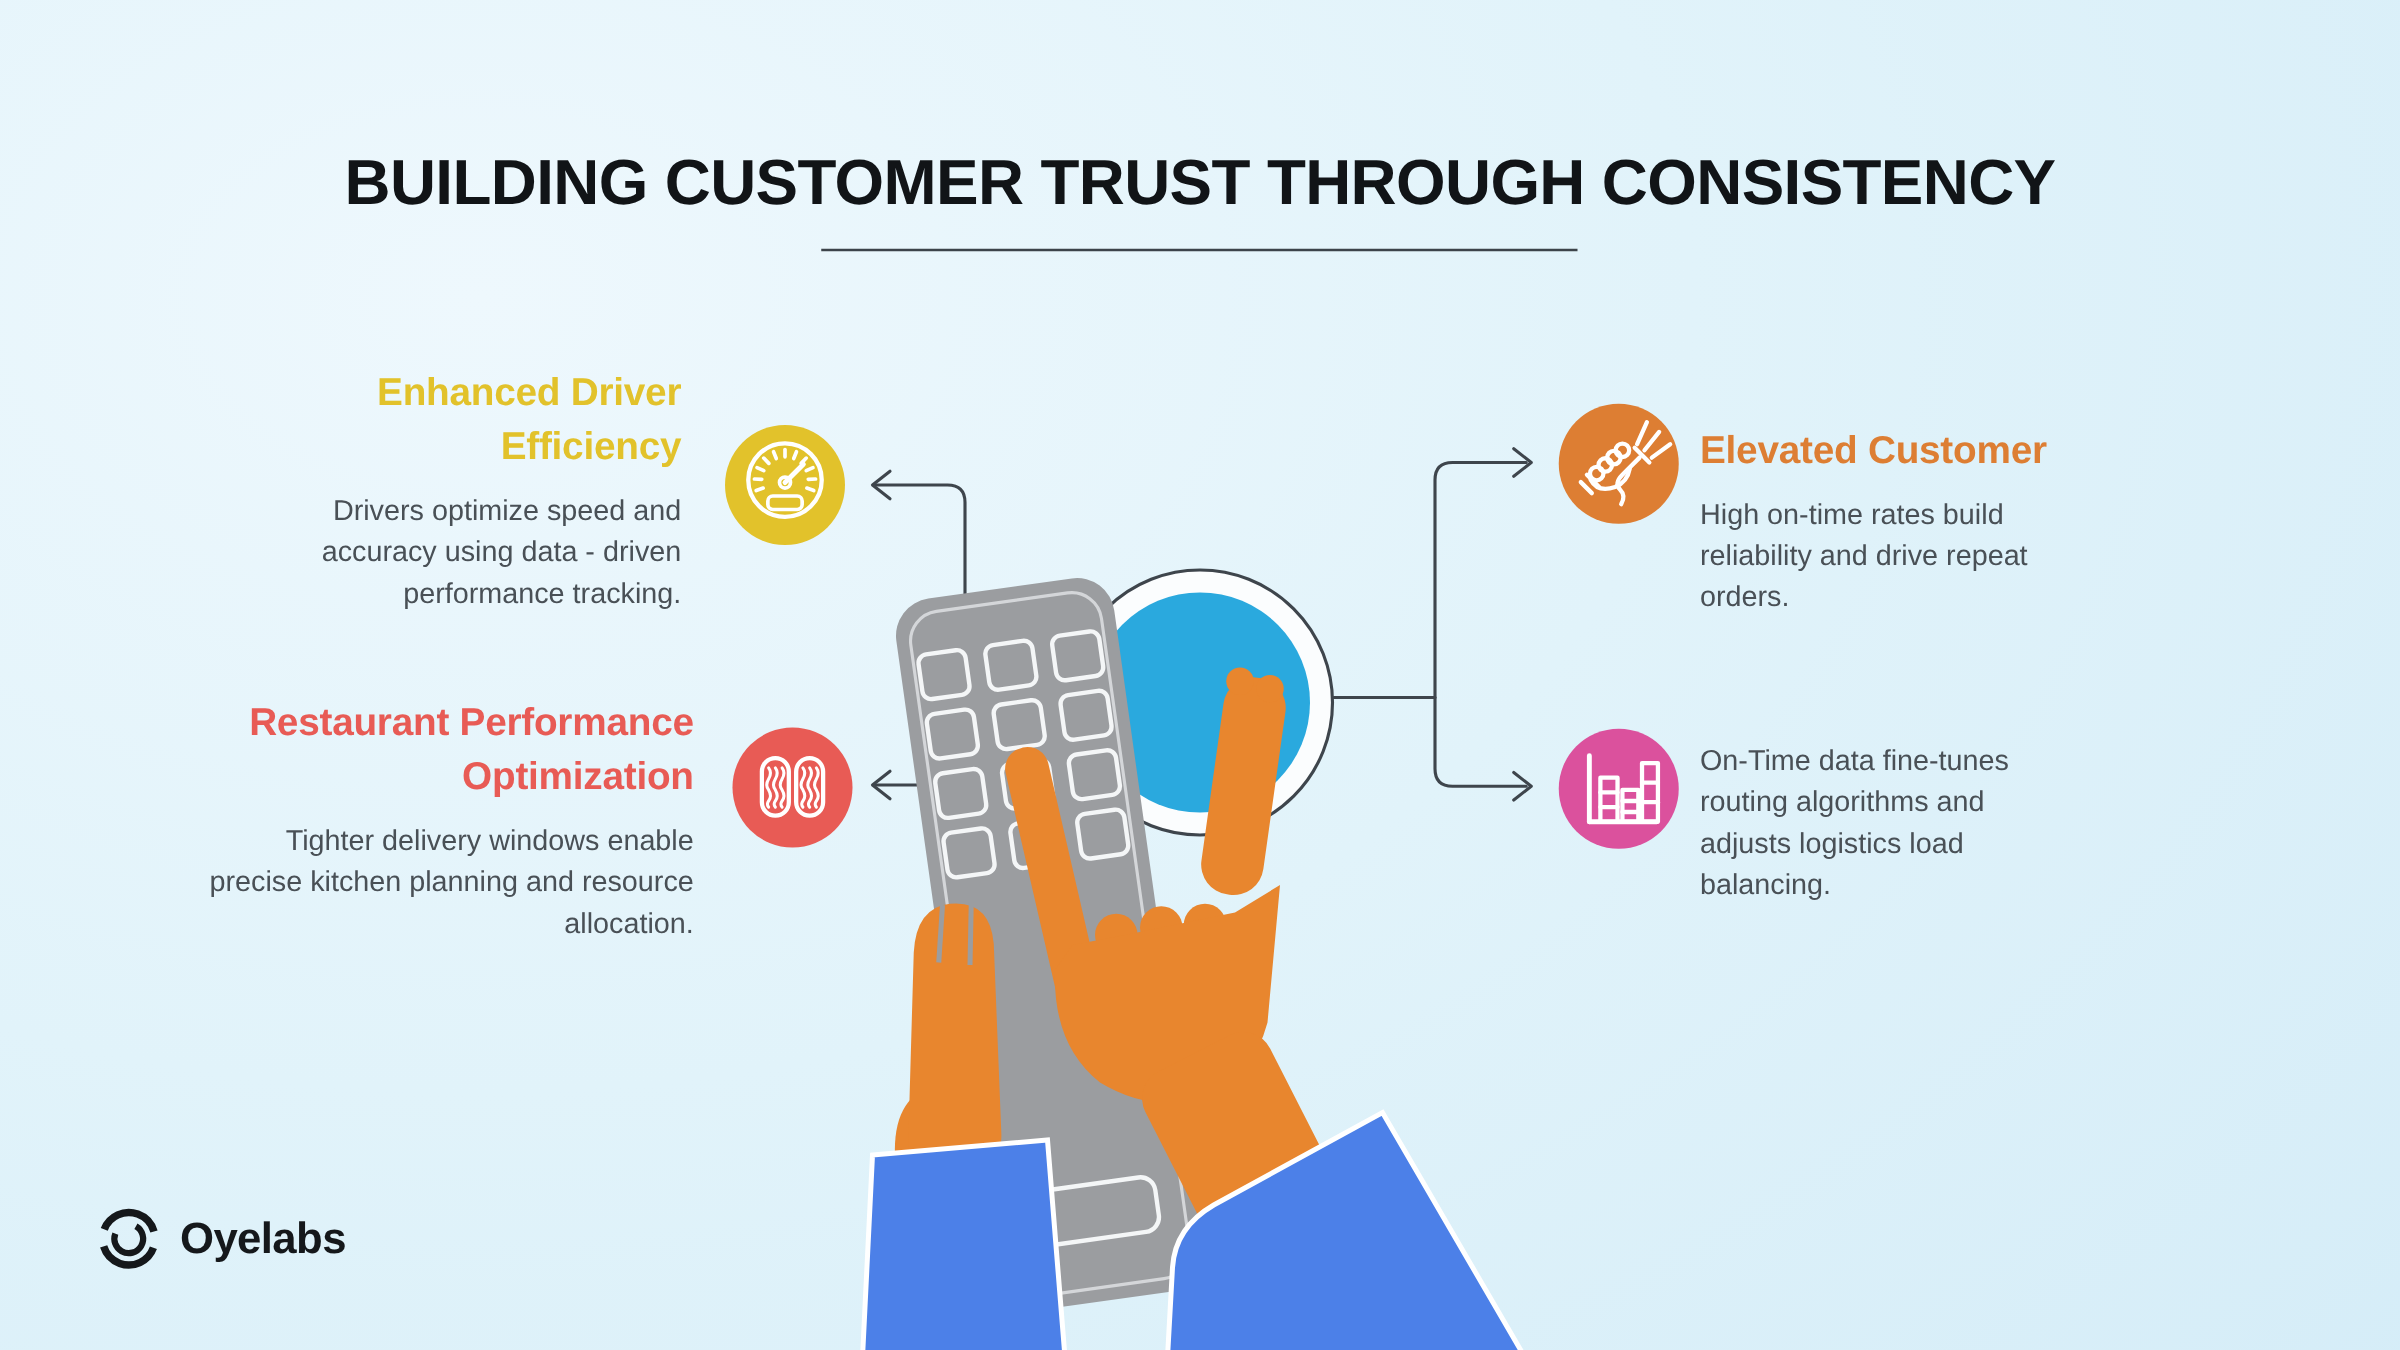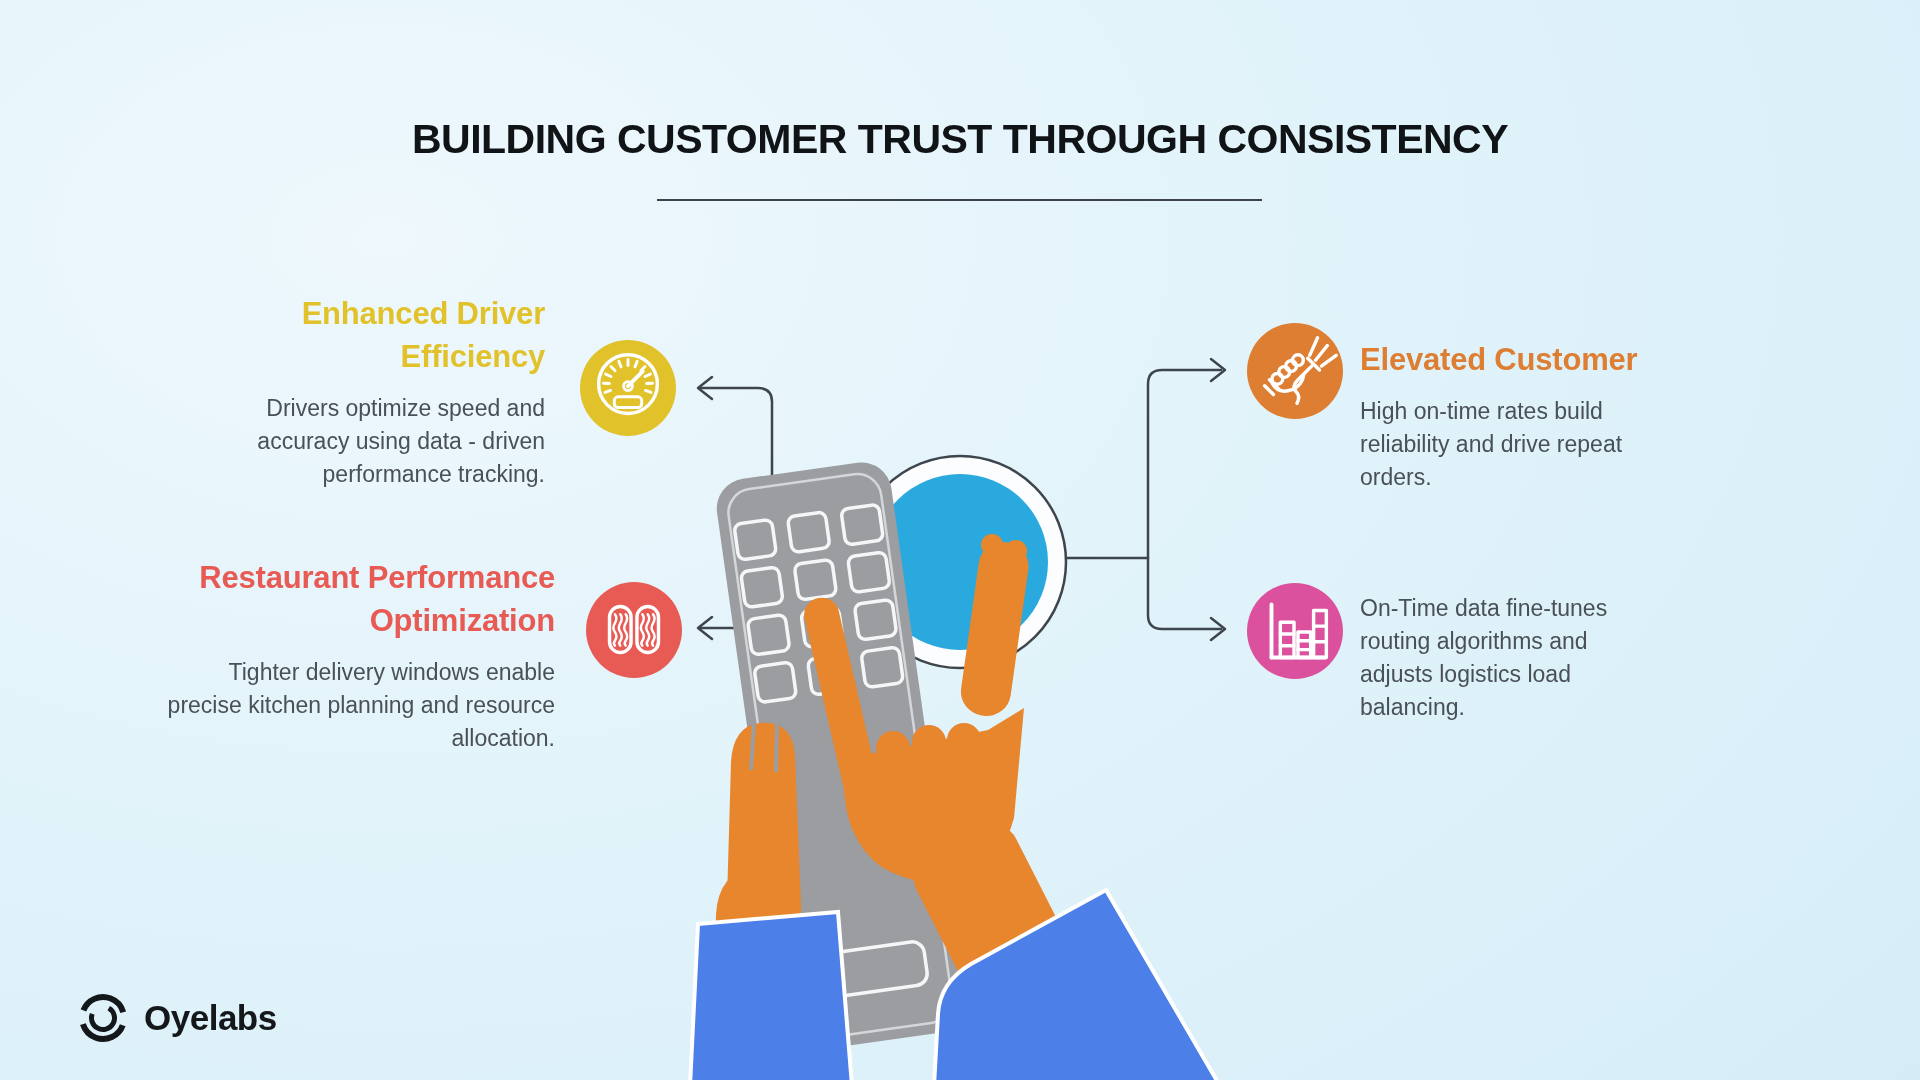--- a/index.html
+++ b/index.html
@@ -6,21 +6,21 @@
   body{font-family:"Liberation Sans", sans-serif;}
   .canvas{
     position:relative;
     width:1920px;height:1080px;
     overflow:hidden;
     background:radial-gradient(120% 140% at 20% 22%, #EEF8FD 0%, #E1F3FA 42%, #D2EBF7 100%);
   }
   .title{
     position:absolute;left:0;right:0;top:116px;
     text-align:center;
-    font-size:41px;font-weight:700;letter-spacing:-0.5px;
+    font-size:51px;font-weight:700;letter-spacing:-0.5px;
     color:#111417;
   }
   .title-rule{
     position:absolute;left:657px;top:199px;width:605px;height:2px;
     background:#3C434A;
   }
   .tblock{position:absolute;}
   .tblock.align-r{text-align:right;}
   .tblock.align-l{text-align:left;margin-top:46px;}
   .tblock h2{
@@ -32,21 +32,21 @@
     margin:0;
     font-size:23px;line-height:33px;color:#495056;
   }
   .icon-circle{
     position:absolute;width:96px;height:96px;border-radius:50%;
   }
   .icon-circle svg{position:absolute;inset:0;width:100%;height:100%;}
   .diagram-svg{position:absolute;left:0;top:0;}
   .logo{
     position:absolute;left:76px;top:964px;height:54px;
-    display:flex;align-items:center;gap:14px;margin-top:27px;
+    display:flex;align-items:center;gap:14px;
   }
   .logo-text{
     font-size:35px;font-weight:700;letter-spacing:-0.5px;color:#15181B;
   }
 </style>
 </head>
 <body>
 
 <div class="canvas">
 

